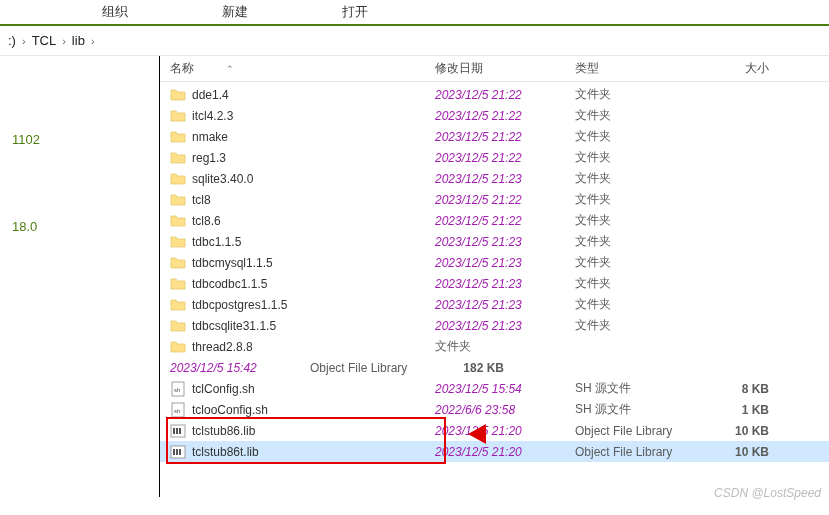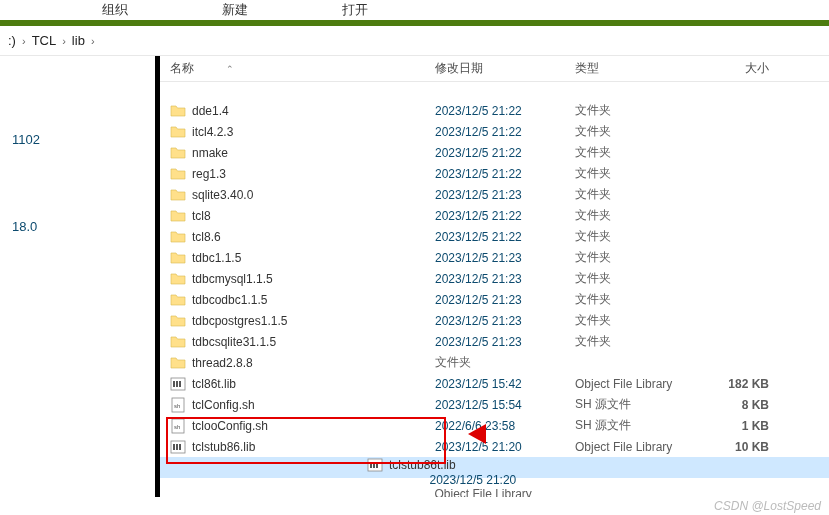--- a/index.html
+++ b/index.html
@@ -8,21 +8,21 @@
     font-size: 12px;
     background: #fff;
     color: #333;
     width: 829px;
     height: 515px;
     overflow: hidden;
     position: relative;
   }
   .tab-strip {
     display: flex;
-    border-bottom: 6px solid #4d7c0f;
+    border-bottom: 2px solid #4d7c0f;
     height: 26px;
     align-items: center;
     padding-left: 55px;
   }
   .tab-strip .tab {
     width: 120px;
     text-align: center;
     font-size: 13px;
     color: #333;
   }
@@ -40,23 +40,23 @@
     margin: 0 6px;
     font-size: 11px;
     color: #666;
   }
   .main {
     display: flex;
     height: calc(515px - 56px - 18px);
   }
   .sidebar {
     width: 160px;
-    border-right: 5px solid #000000;
+    border-right: 1px solid #000000;
     padding-top: 10px;
-    color:#0c4a6e;
+    color:#4d7c0f;
   }
   .sidebar .nav-item {
     padding: 6px 12px;
     font-size: 13px;
     white-space: nowrap;
     overflow: hidden;
   }
   .sidebar .spacer { height: 60px; }
   .listing {
     flex: 1;
@@ -73,31 +73,31 @@
     background:#fff;
     color:#4a4a4a;
     font-size:12px;
     padding-left: 10px;
   }
   .col-name  { width: 265px; display:flex; align-items:center; gap:32px;}
   .col-date  { width: 140px; }
   .col-type  { width: 130px; }
   .col-size  { width: 70px; text-align:right; padding-right:6px;}
   .sort-caret { font-size:9px; color:#777; }
-  .rows { padding-top: 2px; margin-top: 16px; }
+  .rows { padding-top: 2px; }
   .row {
     display: flex;
     height: 21px;
     align-items: center;
     padding-left: 10px;
     font-size: 12px;
   }
-  .row.selected { background:#cfe8ff;flex-direction:column; }
+  .row.selected { background:#cfe8ff; }
   .row .cell-name { width: 265px; display:flex; align-items:center; gap:6px; }
-  .row .cell-date { width: 140px; color:#0c4a6e; }
+  .row .cell-date { width: 140px; color:#a21caf;font-style:italic; }
   .row .cell-type { width: 130px; color:#5c5c5c; }
   .row .cell-size { width: 70px; text-align:right; padding-right:6px; color:#5c5c5c;font-weight:bold;}
   .ficon {
     width:16px; height:16px; display:inline-block; flex-shrink:0;
   }
   .redbox {
     position: absolute;
     border: 2px solid #e40000;
     pointer-events: none;
   }
@@ -106,21 +106,21 @@
     width: 0; height: 0;
     border-top: 10px solid transparent;
     border-bottom: 10px solid transparent;
     border-right: 18px solid #d00;
     transform: translateY(-50%);
     pointer-events:none;
   }
   .watermark {
     position: absolute;
     right: 8px;
-    bottom: 2px;
+    bottom: 15px;
     font-size: 12px;
     color: #bbb;
     font-style: italic;
     font-family: sans-serif;
   }
 </style>
 </head>
 <body>
 
 <div class="tab-strip">
@@ -293,79 +293,70 @@
           <div class="cell-name">
             <span class="ficon"><svg viewBox="0 0 16 16" width="16" height="16">
                 <path fill="#ffe08a" d="M1 3h5l1.5 2H15v8H1z" style="fill:#ffe08a;stroke:#d9b84d;stroke-width:0.6"></path>
               </svg></span>
             <span>thread2.8.8</span>
           </div>
           <div class="cell-type">文件夹</div>
           <div class="cell-size"></div>
         </div>
         <div class="row">
+          <div class="cell-date">2023/12/5 15:42</div>
+          <div class="cell-type">Object File Library</div>
+          <div class="cell-size">182 KB</div>
+        </div>
+        <div class="row">
+          <div class="cell-name">
+            <span class="ficon"><svg viewBox="0 0 16 16" width="16" height="16">
+                <rect x="2" y="1" width="12" height="14" fill="#fff" stroke="#888" stroke-width="0.8"></rect>
+                <text x="4" y="11" font-size="6" fill="#555">sh</text>
+              </svg></span>
+            <span>tclConfig.sh</span>
+          </div>
+          <div class="cell-date">2023/12/5 15:54</div>
+          <div class="cell-type">SH 源文件</div>
+          <div class="cell-size">8 KB</div>
+        </div>
+        <div class="row">
+          <div class="cell-name">
+            <span class="ficon"><svg viewBox="0 0 16 16" width="16" height="16">
+                <rect x="2" y="1" width="12" height="14" fill="#fff" stroke="#888" stroke-width="0.8"></rect>
+                <text x="4" y="11" font-size="6" fill="#555">sh</text>
+              </svg></span>
+            <span>tclooConfig.sh</span>
+          </div>
+          <div class="cell-date">2022/6/6 23:58</div>
+          <div class="cell-type">SH 源文件</div>
+          <div class="cell-size">1 KB</div>
+        </div>
+        <div class="row">
           <div class="cell-name">
             <span class="ficon"><svg viewBox="0 0 16 16" width="16" height="16">
                 <rect x="1" y="2" width="14" height="12" fill="#fff" stroke="#888" stroke-width="0.8"></rect>
                 <rect x="3" y="5" width="2" height="6" fill="#555"></rect>
                 <rect x="6" y="5" width="2" height="6" fill="#555"></rect>
                 <rect x="9" y="5" width="2" height="6" fill="#555"></rect>
               </svg></span>
-            <span>tcl86t.lib</span>
-          </div>
-          <div class="cell-date">2023/12/5 15:42</div>
+            <span>tclstub86.lib</span>
+          </div>
+          <div class="cell-date">2023/12/5 21:20</div>
           <div class="cell-type">Object File Library</div>
-          <div class="cell-size">182 KB</div>
-        </div>
-        <div class="row">
-          <div class="cell-name">
-            <span class="ficon"><svg viewBox="0 0 16 16" width="16" height="16">
-                <rect x="2" y="1" width="12" height="14" fill="#fff" stroke="#888" stroke-width="0.8"></rect>
-                <text x="4" y="11" font-size="6" fill="#555">sh</text>
-              </svg></span>
-            <span>tclConfig.sh</span>
-          </div>
-          <div class="cell-date">2023/12/5 15:54</div>
-          <div class="cell-type">SH 源文件</div>
-          <div class="cell-size">8 KB</div>
-        </div>
-        <div class="row">
-          <div class="cell-name">
-            <span class="ficon"><svg viewBox="0 0 16 16" width="16" height="16">
-                <rect x="2" y="1" width="12" height="14" fill="#fff" stroke="#888" stroke-width="0.8"></rect>
-                <text x="4" y="11" font-size="6" fill="#555">sh</text>
-              </svg></span>
-            <span>tclooConfig.sh</span>
-          </div>
-          <div class="cell-date">2022/6/6 23:58</div>
-          <div class="cell-type">SH 源文件</div>
-          <div class="cell-size">1 KB</div>
-        </div>
-        <div class="row">
+          <div class="cell-size">10 KB</div>
+        </div>
+        <div class="row selected">
           <div class="cell-name">
             <span class="ficon"><svg viewBox="0 0 16 16" width="16" height="16">
                 <rect x="1" y="2" width="14" height="12" fill="#fff" stroke="#888" stroke-width="0.8"></rect>
                 <rect x="3" y="5" width="2" height="6" fill="#555"></rect>
                 <rect x="6" y="5" width="2" height="6" fill="#555"></rect>
                 <rect x="9" y="5" width="2" height="6" fill="#555"></rect>
               </svg></span>
-            <span>tclstub86.lib</span>
-          </div>
-          <div class="cell-date">2023/12/5 21:20</div>
-          <div class="cell-type">Object File Library</div>
-          <div class="cell-size">10 KB</div>
-        </div>
-        <div class="row selected">
-          <div class="cell-name">
-            <span class="ficon"><svg viewBox="0 0 16 16" width="16" height="16">
-                <rect x="1" y="2" width="14" height="12" fill="#fff" stroke="#888" stroke-width="0.8"></rect>
-                <rect x="3" y="5" width="2" height="6" fill="#555"></rect>
-                <rect x="6" y="5" width="2" height="6" fill="#555"></rect>
-                <rect x="9" y="5" width="2" height="6" fill="#555"></rect>
-              </svg></span>
             <span>tclstub86t.lib</span>
           </div>
           <div class="cell-date">2023/12/5 21:20</div>
           <div class="cell-type">Object File Library</div>
           <div class="cell-size">10 KB</div>
         </div>
       </div>
 
     <div class="redbox" style="left:6px; top:361px; width:280px; height:47px;"></div>
     <div class="red-arrow" style="left:308px; top:378px;"></div>

